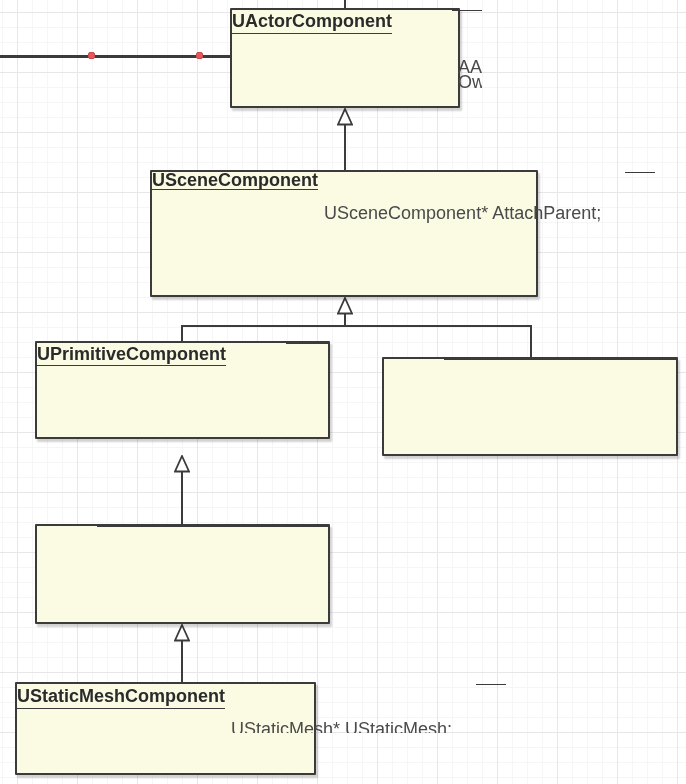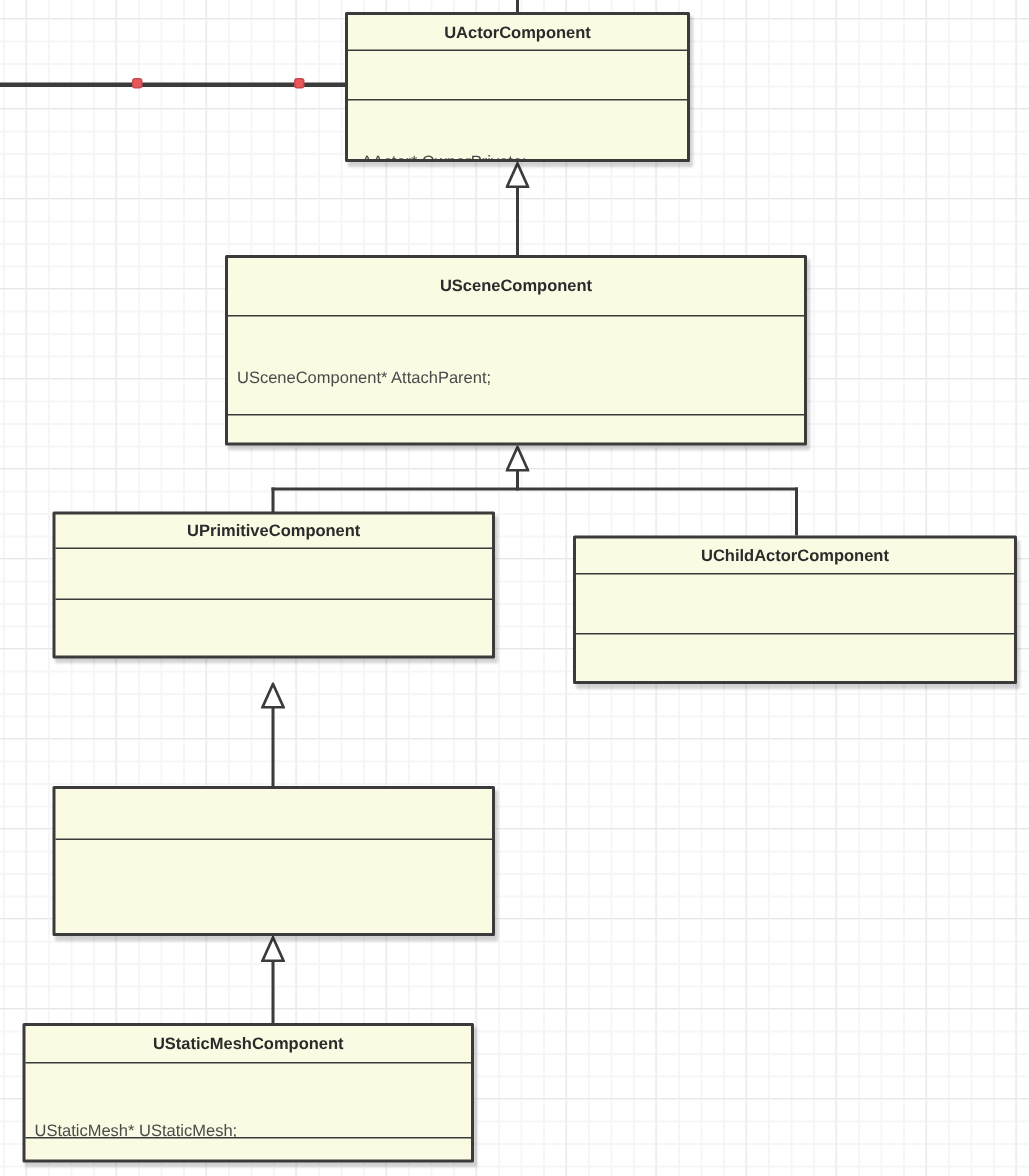--- a/index.html
+++ b/index.html
@@ -13,27 +13,27 @@
       linear-gradient(to bottom,#e7e7e7 1px,transparent 1px),
       linear-gradient(to right,#e7e7e7 1px,transparent 1px),
       linear-gradient(to bottom,#f6f6f6 1px,transparent 1px),
       linear-gradient(to right,#f6f6f6 1px,transparent 1px);
     background-size:60px 60px,60px 60px,15px 15px,15px 15px;
     background-position:0 12px,17px 0,0 -3px,2px 0;
   }
   .uml-box{
     position:absolute;
     box-sizing:border-box;
-    display:flex;flex-direction:column;
+    display:flex;flex-direction:row;
     background:#fbfbe4;
     border:2px solid #3b3b3b;
     border-radius:1px;
     box-shadow:2px 3px 2px rgba(0,0,0,0.18);
     color:#4a4a4a;
-    font-size:11px;
+    font-size:18px;
   }
   .uml-header{
     box-sizing:border-box;
     display:flex;align-items:center;justify-content:center;
     font-weight:bold;color:#2b2b2b;
     border-bottom:1px solid #3b3b3b;
     flex:none;
   }
   .uml-section{
     box-sizing:border-box;
@@ -92,41 +92,40 @@
     <div class="uml-section" style="height:32px">
       
     </div>
     <div class="uml-section grow">
       <div> AActor* OwnerPrivate;</div>
       
     </div>
   </div>
 
   <div class="uml-box" style="left:150px;top:170px;width:388px;height:127px">
-    <div class="uml-header" style="height:39px">USceneComponent</div>
+    <div class="uml-header" style="height:18px">USceneComponent</div>
     <div class="uml-section" style="height:65px">
       <div>USceneComponent* AttachParent;</div>
       
       
       
     </div>
     <div class="uml-section grow"></div>
   </div>
 
   <div class="uml-box" style="left:35px;top:341px;width:295px;height:98px">
     <div class="uml-header" style="height:23px">UPrimitiveComponent</div>
     <div class="uml-section" style="height:33px">
       
       
     </div>
     <div class="uml-section grow"></div>
   </div>
 
   <div class="uml-box" style="left:382px;top:357px;width:296px;height:99px">
-    <div class="uml-header" style="height:24px">UChildActorComponent</div>
     <div class="uml-section" style="height:39px;padding-top:11px">
       
     </div>
     <div class="uml-section grow" style="padding-top:10px">
       
     </div>
   </div>
 
   <div class="uml-box" style="left:35px;top:524px;width:295px;height:100px">
     <div class="uml-section" style="height:33px;padding-top:9px">

